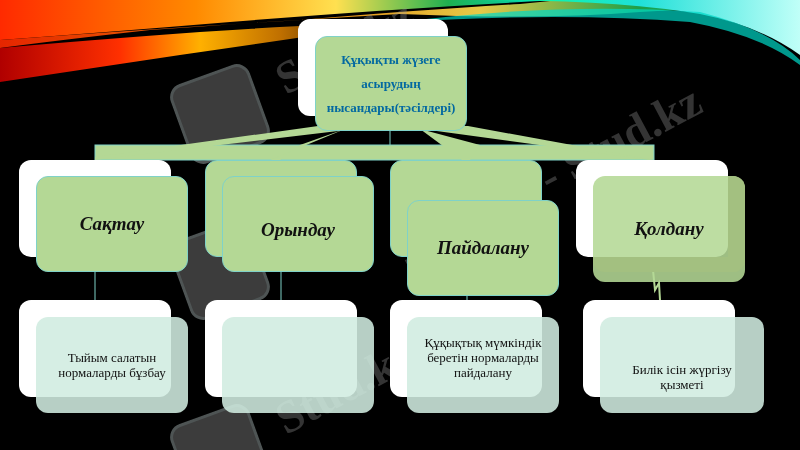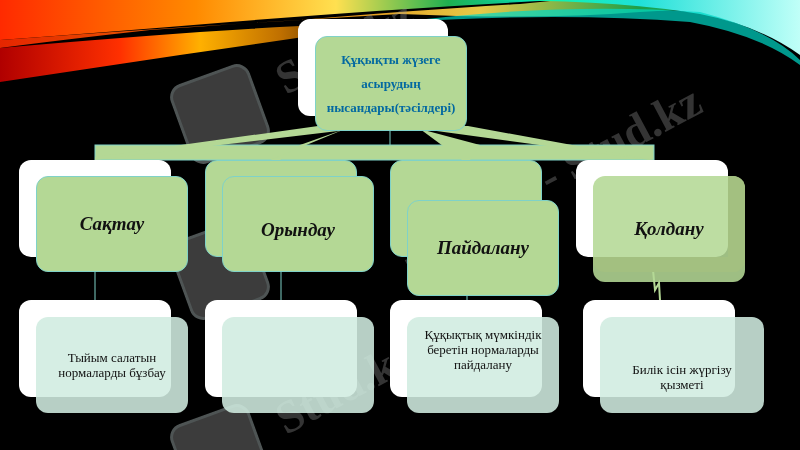--- a/index.html
+++ b/index.html
@@ -102,20 +102,20 @@
 <div class="white-back" style="left:19px;top:300px;width:152px;height:97px;"></div>
 <div class="mint-box" style="left:36px;top:317px;width:152px;height:96px;align-items:flex-end;">
   <p style="padding:0 16px;">Тыйым салатын нормаларды бұзбау</p>
 </div>
 
 <div class="white-back" style="left:205px;top:300px;width:152px;height:97px;"></div>
 <div class="mint-box" style="left:222px;top:317px;width:152px;height:96px;">
 </div>
 
 <div class="white-back" style="left:390px;top:300px;width:152px;height:97px;"></div>
-<div class="mint-box" style="left:407px;top:317px;width:152px;height:96px;justify-content:flex-start;padding-top:10px;">
+<div class="mint-box" style="left:407px;top:317px;width:152px;height:96px;justify-content:flex-start;padding-top:18px;">
   <p style="padding:0 14px;">Құқықтық мүмкіндік беретін нормаларды пайдалану</p>
 </div>
 
 <div class="white-back" style="left:583px;top:300px;width:152px;height:97px;"></div>
 <div class="mint-box" style="left:600px;top:317px;width:164px;height:96px;justify-content:center;padding-top:24px;">
   <p style="padding:0 30px;">Билік ісін жүргізу қызметі</p>
 </div>
 
 </body></html>

